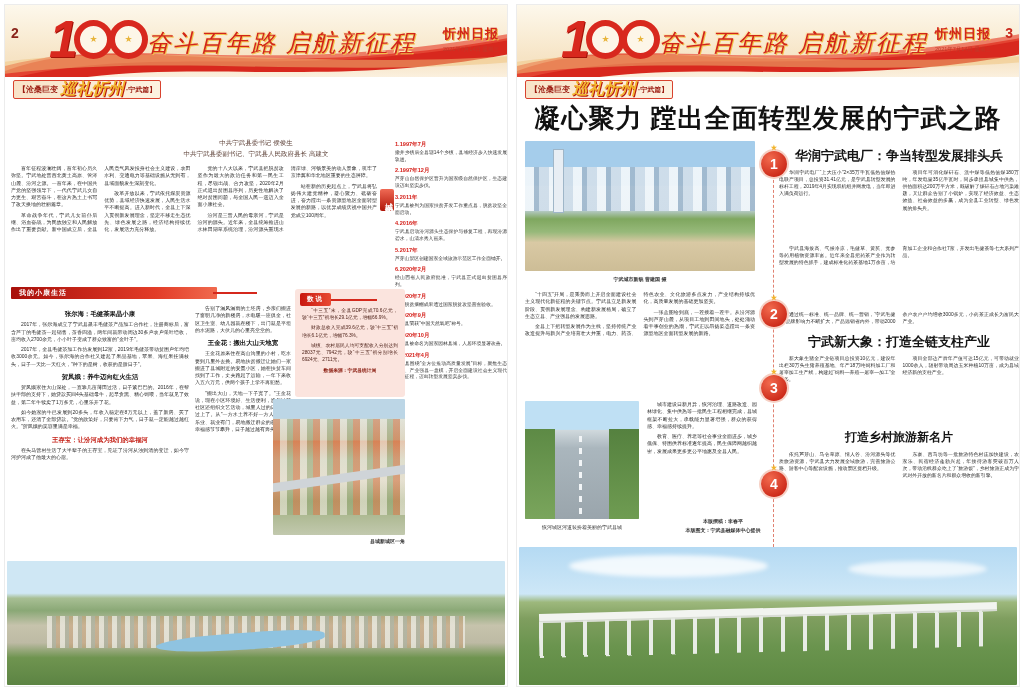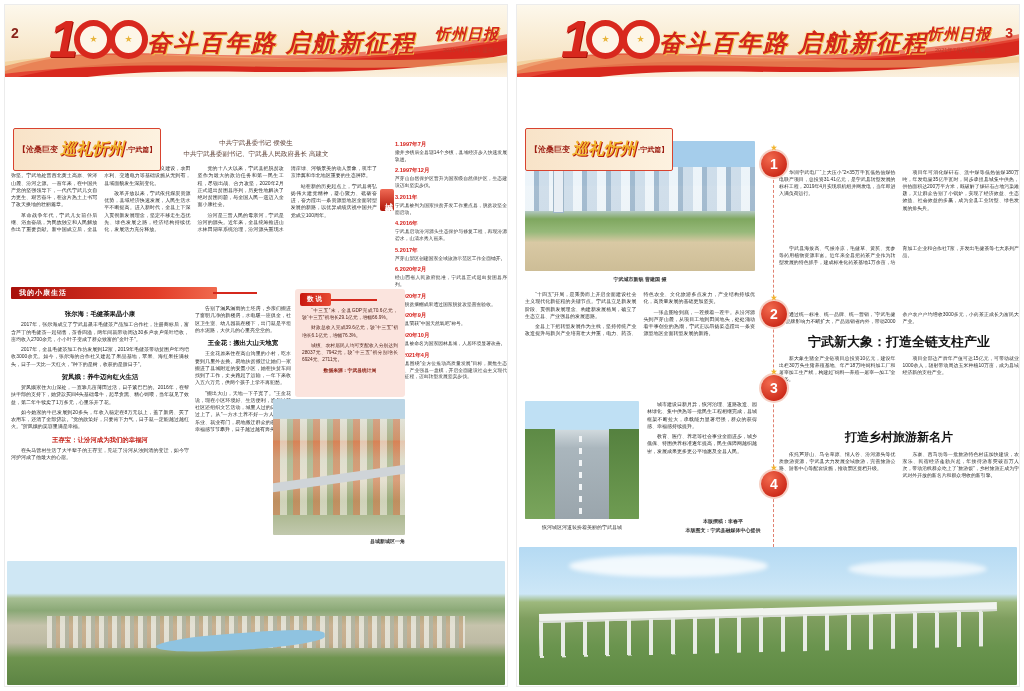--- a/index.html
+++ b/index.html
@@ -13,32 +13,32 @@
     background:linear-gradient(180deg,#fdf8ec 0%,#f9ecd4 45%,#f6e3c4 75%,#fbf0de 100%);}
   .banner svg{position:absolute;left:0;top:0;}
   .pagenum{position:absolute;top:20px;font-weight:bold;font-size:14px;color:#8a241b;z-index:5;}
   #page-left .pagenum{left:6px;}
   #page-right .pagenum{right:6px;color:#c9281c;}
   .logo100{position:absolute;left:44px;top:8px;display:flex;align-items:center;z-index:4;}
   .logo100 .one{font-size:52px;font-weight:bold;font-style:italic;color:#d8281e;line-height:1;
     text-shadow:1px 1px 0 #a31208;}
   .logo100 .ring{width:27px;height:27px;border:6px solid #d8281e;border-radius:50%;margin-left:-4px;
     display:flex;align-items:center;justify-content:center;color:#e8b53c;font-size:9px;background:#fdf6e8;}
-  .slogan{position:absolute;left:142px;top:22px;z-index:4;font-weight:bold;font-style:italic;
+  .slogan{position:absolute;left:142px;top:22px;z-index:4;font-weight:normal;font-style:italic;
     font-size:24px;color:#d2251a;letter-spacing:2px;white-space:nowrap;
     text-shadow:1px 1px 0 #f2c24a,-1px -1px 0 #fbe7b0;}
   .masthead{position:absolute;right:8px;top:20px;width:110px;text-align:right;z-index:4;}
   #page-right .masthead{right:28px;}
-  .masthead .paper{font-size:15px;font-weight:bold;font-style:italic;color:#d2251a;letter-spacing:1px;
+  .masthead .paper{font-size:13px;font-weight:bold;color:#d2251a;letter-spacing:1px;
     text-shadow:1px 1px 0 #f0b84a;}
   .masthead .date{font-size:5.5px;color:#c03a2a;margin-top:3px;}
 
   
   .badge{position:absolute;left:8px;top:75px;height:17px;display:flex;align-items:center;z-index:5;
-    background:linear-gradient(90deg,#f8e3c8,#fdf2e0);border:1px solid #d8432f;border-radius:2px;padding:12px 4px;margin-top:48px;}
+    background:linear-gradient(90deg,#f8e3c8,#fdf2e0);border:1px solid #d8432f;border-radius:2px;padding:0 4px;}
   .badge .b-pre{font-size:8px;font-weight:bold;color:#9c1d12;}
   .badge .b-brush{font-size:16px;font-weight:bold;font-style:italic;color:#f2b52e;margin:0 2px;
     text-shadow:1px 1px 0 #b81a0e;}
   .badge .b-suf{font-size:7px;font-weight:bold;color:#9c1d12;}
 
   
   .headline{position:absolute;left:0;width:100%;text-align:center;font-weight:bold;color:#111;
     font-family:"Liberation Sans",sans-serif;white-space:nowrap;z-index:3;}
   #hl-left{top:90px;font-size:30px;letter-spacing:9px;}
   #hl-right{top:96px;font-size:26px;letter-spacing:1px;}
@@ -284,20 +284,21 @@
       <div class="date">2021年7月14日 星期三</div>
     </div>
   </div>
 
   <div class="badge">
     <span class="b-pre">【沧桑巨变</span>
     <span class="b-brush">巡礼忻州</span>
     <span class="b-suf">·宁武篇】</span>
   </div>
 
+  <div class="headline" id="hl-right">凝心聚力 蹚出全面转型发展的宁武之路</div>
 
   <div class="photo ph-city">
     <div class="bld"></div>
     <div class="tower"></div>
   </div>
   <div class="caption cap-center" style="left:8px;top:271px;width:230px;">宁武城市新貌 曹建国 摄</div>
 
   <div class="intro smalltext cols2">
     <p>“十四五”开局，是乘势而上开启全面建设社会主义现代化新征程的关键节点。宁武县立足新发展阶段、贯彻新发展理念、构建新发展格局，确立了生态立县、产业强县的发展思路。</p>
     <p>全县上下把转型发展作为主线，坚持传统产业改造提升与新兴产业培育壮大并重，电力、药茶、特色农业、文化旅游多点发力，产业结构持续优化，高质量发展的基础更加坚实。</p>
@@ -317,20 +318,21 @@
   </div>
 
   <div class="credits">
     <div>本版撰稿：李春平</div>
     <div>本版图文：宁武县融媒体中心提供</div>
   </div>
 
   <div class="sec-line"></div>
 
   <div class="sec-badge" style="top:146px;">1</div>
+  <div class="sec-title" style="top:142px;">华润宁武电厂：争当转型发展排头兵</div>
   <div class="sec-text smalltext cols2" style="top:164px;height:114px;">
     <p>华润宁武电厂“上大压小”2×35万千瓦低热值煤热电联产项目，总投资31.41亿元，是宁武县转型发展的标杆工程，2019年4月实现双机组并网发电，当年即进入满负荷运行。</p>
     <p>项目年可消化煤矸石、洗中煤等低热值煤180万吨，年发电量35亿千瓦时，同步承担县城集中供热，供热面积达200万平方米，既破解了煤矸石占地污染难题，又让群众告别了小锅炉，实现了经济效益、生态效益、社会效益的多赢，成为全县工业转型、绿色发展的排头兵。</p>
   </div>
 
   <div class="sec-badge" style="top:296px;">2</div>
   <div class="sec-text smalltext cols2" style="top:308px;height:16px;"></div>
 
   <div class="sec-text smalltext cols2" style="top:240px;height:42px;">
     <p>宁武县海拔高、气候冷凉，毛健草、黄芪、党参等药用植物资源丰富。近年来全县把药茶产业作为转型发展的特色抓手，建成标准化药茶基地1万余亩，培育加工企业和合作社7家，开发出毛健茶等七大系列产品。</p>

